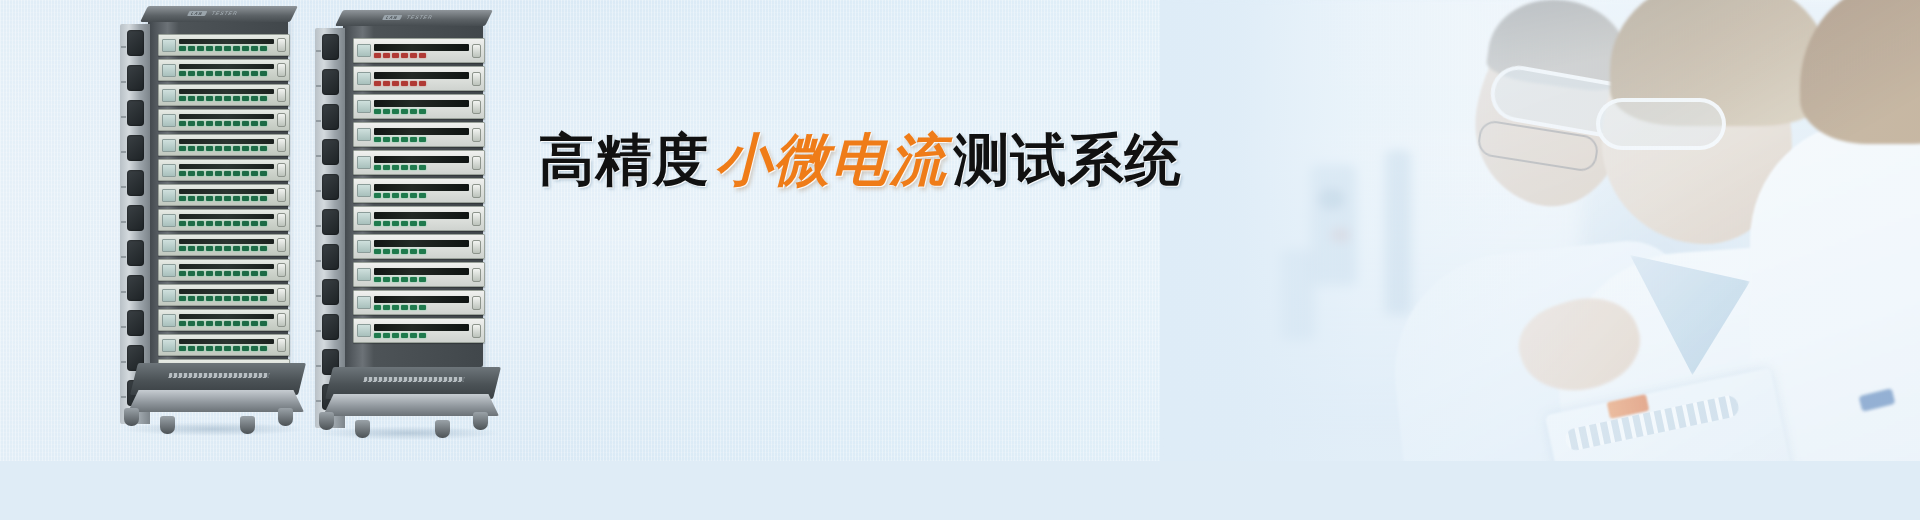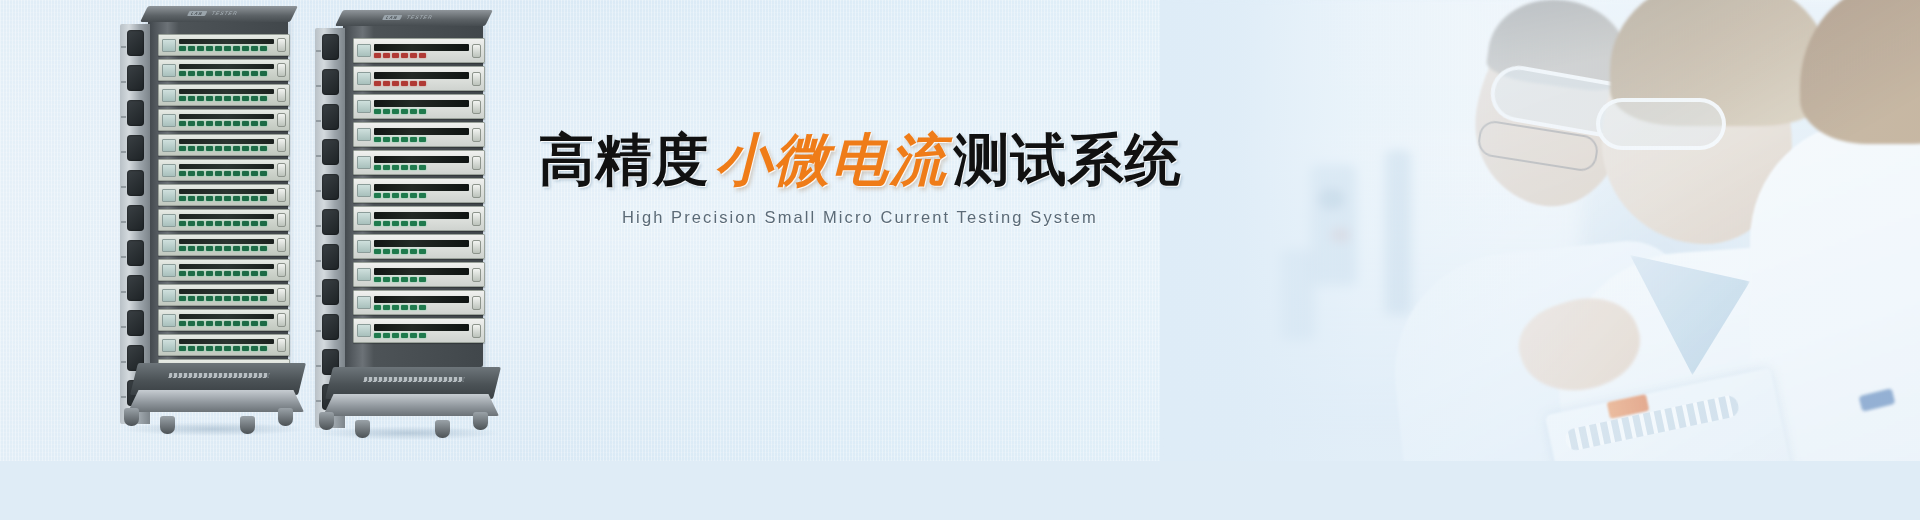--- a/index.html
+++ b/index.html
@@ -949,16 +949,15 @@
       </div>
     <div class="foot"></div>
     <div class="caster c1"></div>
     <div class="caster c2"></div>
     <div class="caster c3"></div>
     <div class="caster c4"></div>
   </div>
 
   <div id="text-block">
     <div id="headline"><span class="blk">高精度</span><span class="org">小微电流</span><span class="blk">测试系统</span></div>
-    <div id="subtitle-en">High Precision Small Micro Current Testing System</div>
   </div>
 
 </div>
 
 </body></html>

